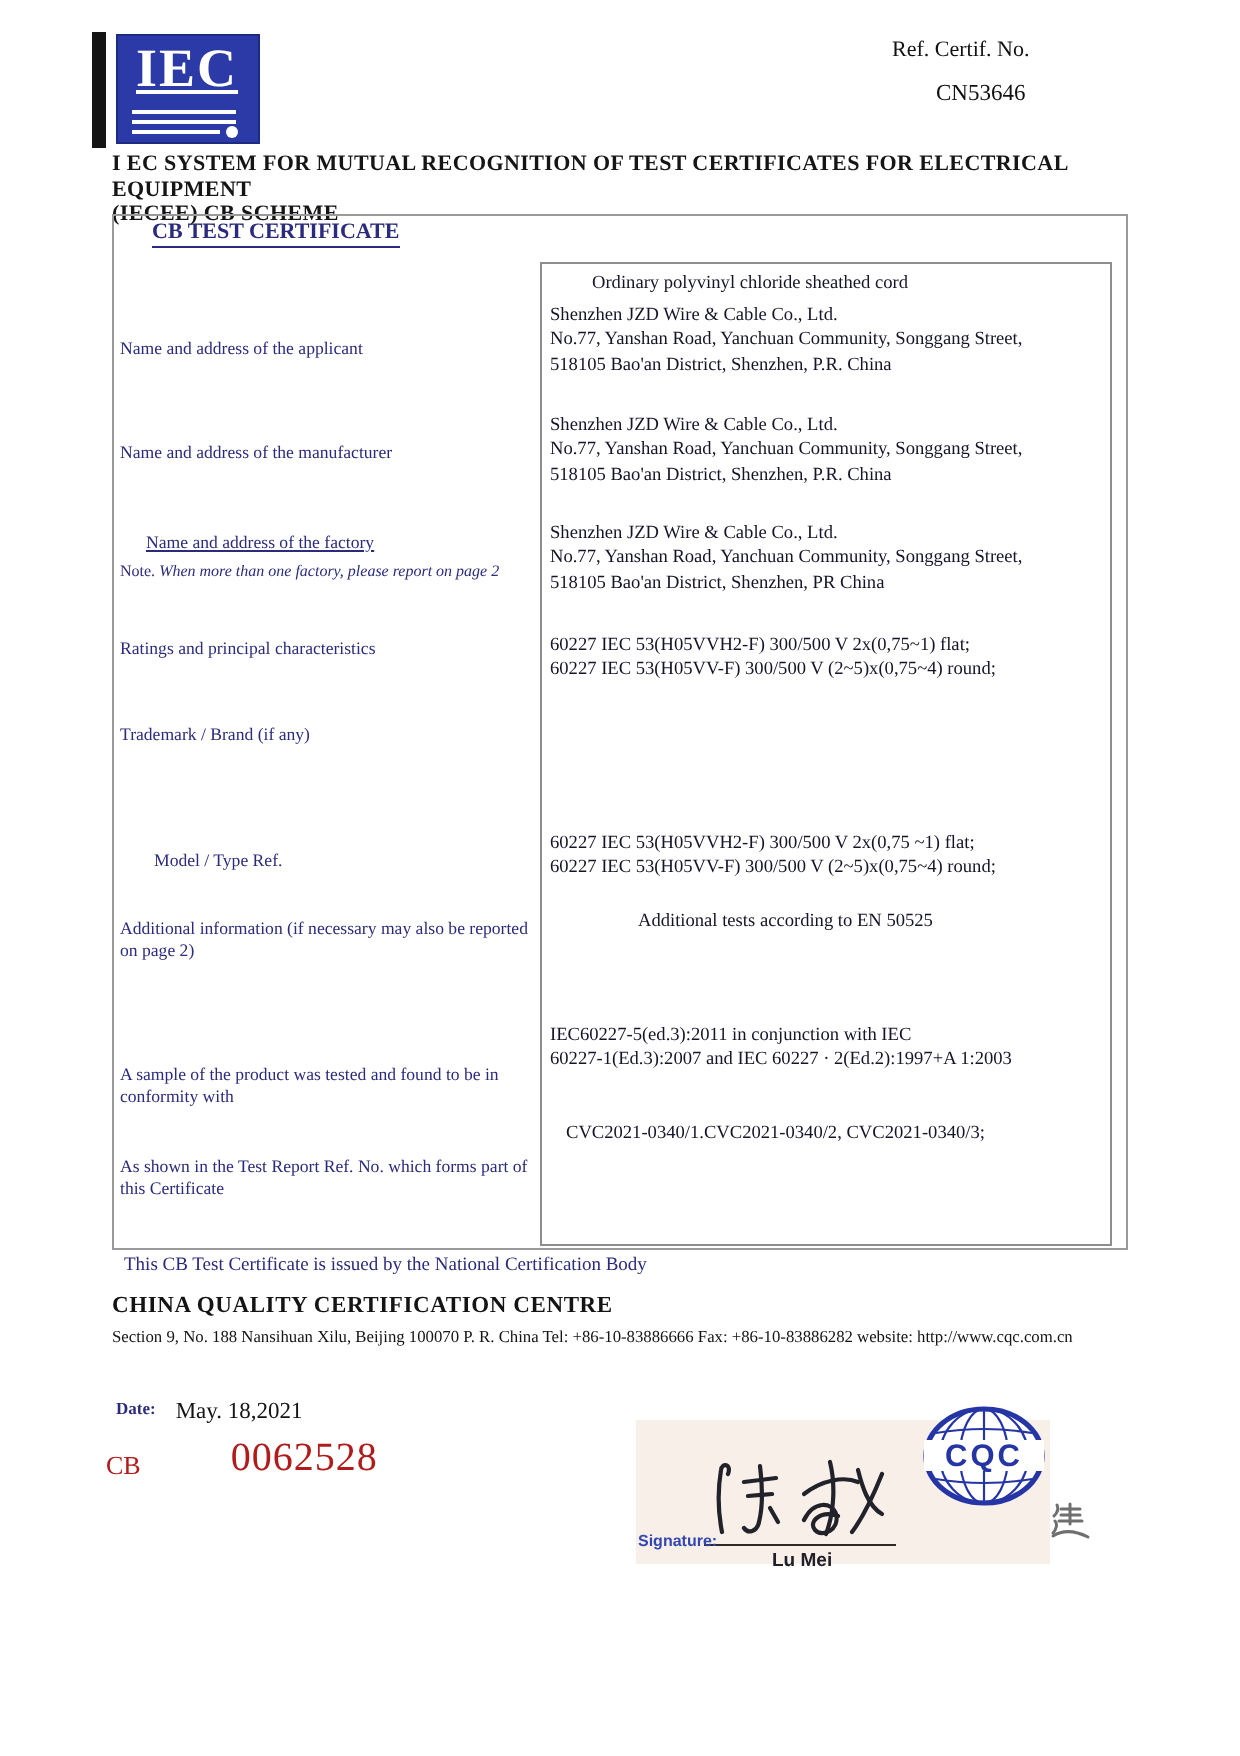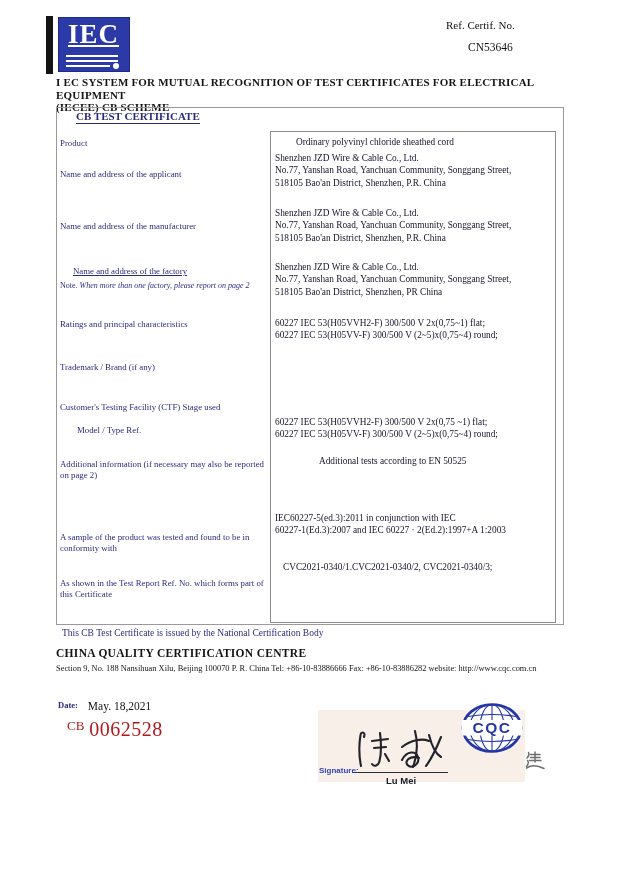--- a/index.html
+++ b/index.html
@@ -49,21 +49,21 @@
   .l10{left:60px;top:578px;} .v10{left:283px;top:561px;}
 
   .issued-note{left:62px;top:628px;font-size:9.5px;color:#2b2b7e;}
 
   
   .issuer-name{left:56px;top:647px;font-size:11.5px;font-weight:bold;letter-spacing:0.3px;color:#141414;}
   .issuer-address{left:56px;top:664px;font-size:8.4px;color:#141414;}
   .date-row{left:58px;top:696px;}
   .date-label{font-size:8.5px;font-weight:bold;color:#2b2b7e;margin-right:10px;vertical-align:2px;}
   .date-value{font-size:11.5px;color:#141414;}
-  .cb-row{left:67px;top:718px;display:flex;align-items:flex-start;color:#b11b1b;}
+  .cb-row{left:53px;top:718px;display:flex;align-items:flex-end;color:#b11b1b;gap:40px;}
   .cb-prefix{font-size:13px;margin-right:5px;}
   .cb-number{font-size:20px;letter-spacing:0.5px;}
 
   
   .scan-area{left:318px;top:710px;width:207px;height:72px;background:#f9efe9;}
   .cqc-stamp{left:460px;top:702px;width:64px;height:54px;}
   .jian-glyph{left:524px;top:749px;width:22px;height:22px;}
   .sig-hand{left:352px;top:727px;width:100px;height:44px;}
   .sig-line{left:352px;top:772px;width:96px;height:1px;background:#2a2a2a;}
   .sig-label{left:319px;top:766px;font-family:"Liberation Sans",sans-serif;font-size:8px;font-weight:bold;color:#3347b0;}
@@ -87,28 +87,26 @@
 
   <div class="abs ref-label">Ref. Certif. No.</div>
   <div class="abs ref-number">CN53646</div>
   <div class="abs scheme">I EC SYSTEM FOR MUTUAL RECOGNITION OF TEST CERTIFICATES FOR ELECTRICAL EQUIPMENT
 (IECEE) CB SCHEME</div>
 
   <div class="abs outer-box"></div>
   <div class="abs value-box"></div>
   <div class="abs cb-title">CB TEST CERTIFICATE</div>
 
-  <div class="abs lbl l0">Product</div>
   <div class="abs lbl l1">Name and address of the applicant</div>
   <div class="abs lbl l2">Name and address of the manufacturer</div>
   <div class="abs lbl l3">Name and address of the factory</div>
   <div class="abs note n3"><span>Note. </span><span class="it">When more than one factory, please report on page 2</span></div>
   <div class="abs lbl l4">Ratings and principal characteristics</div>
   <div class="abs lbl l5">Trademark / Brand (if any)</div>
-  <div class="abs lbl l6">Customer's Testing Facility (CTF) Stage used</div>
   <div class="abs lbl l7">Model / Type Ref.</div>
   <div class="abs lbl l8">Additional information (if necessary may also be reported
 on page 2)</div>
   <div class="abs lbl l9">A sample of the product was tested and found to be in
 conformity with</div>
   <div class="abs lbl l10">As shown in the Test Report Ref. No. which forms part of
 this Certificate</div>
 
   <div class="abs val v0">Ordinary polyvinyl chloride sheathed cord</div>
   <div class="abs val v1">Shenzhen JZD Wire &amp; Cable Co., Ltd.

